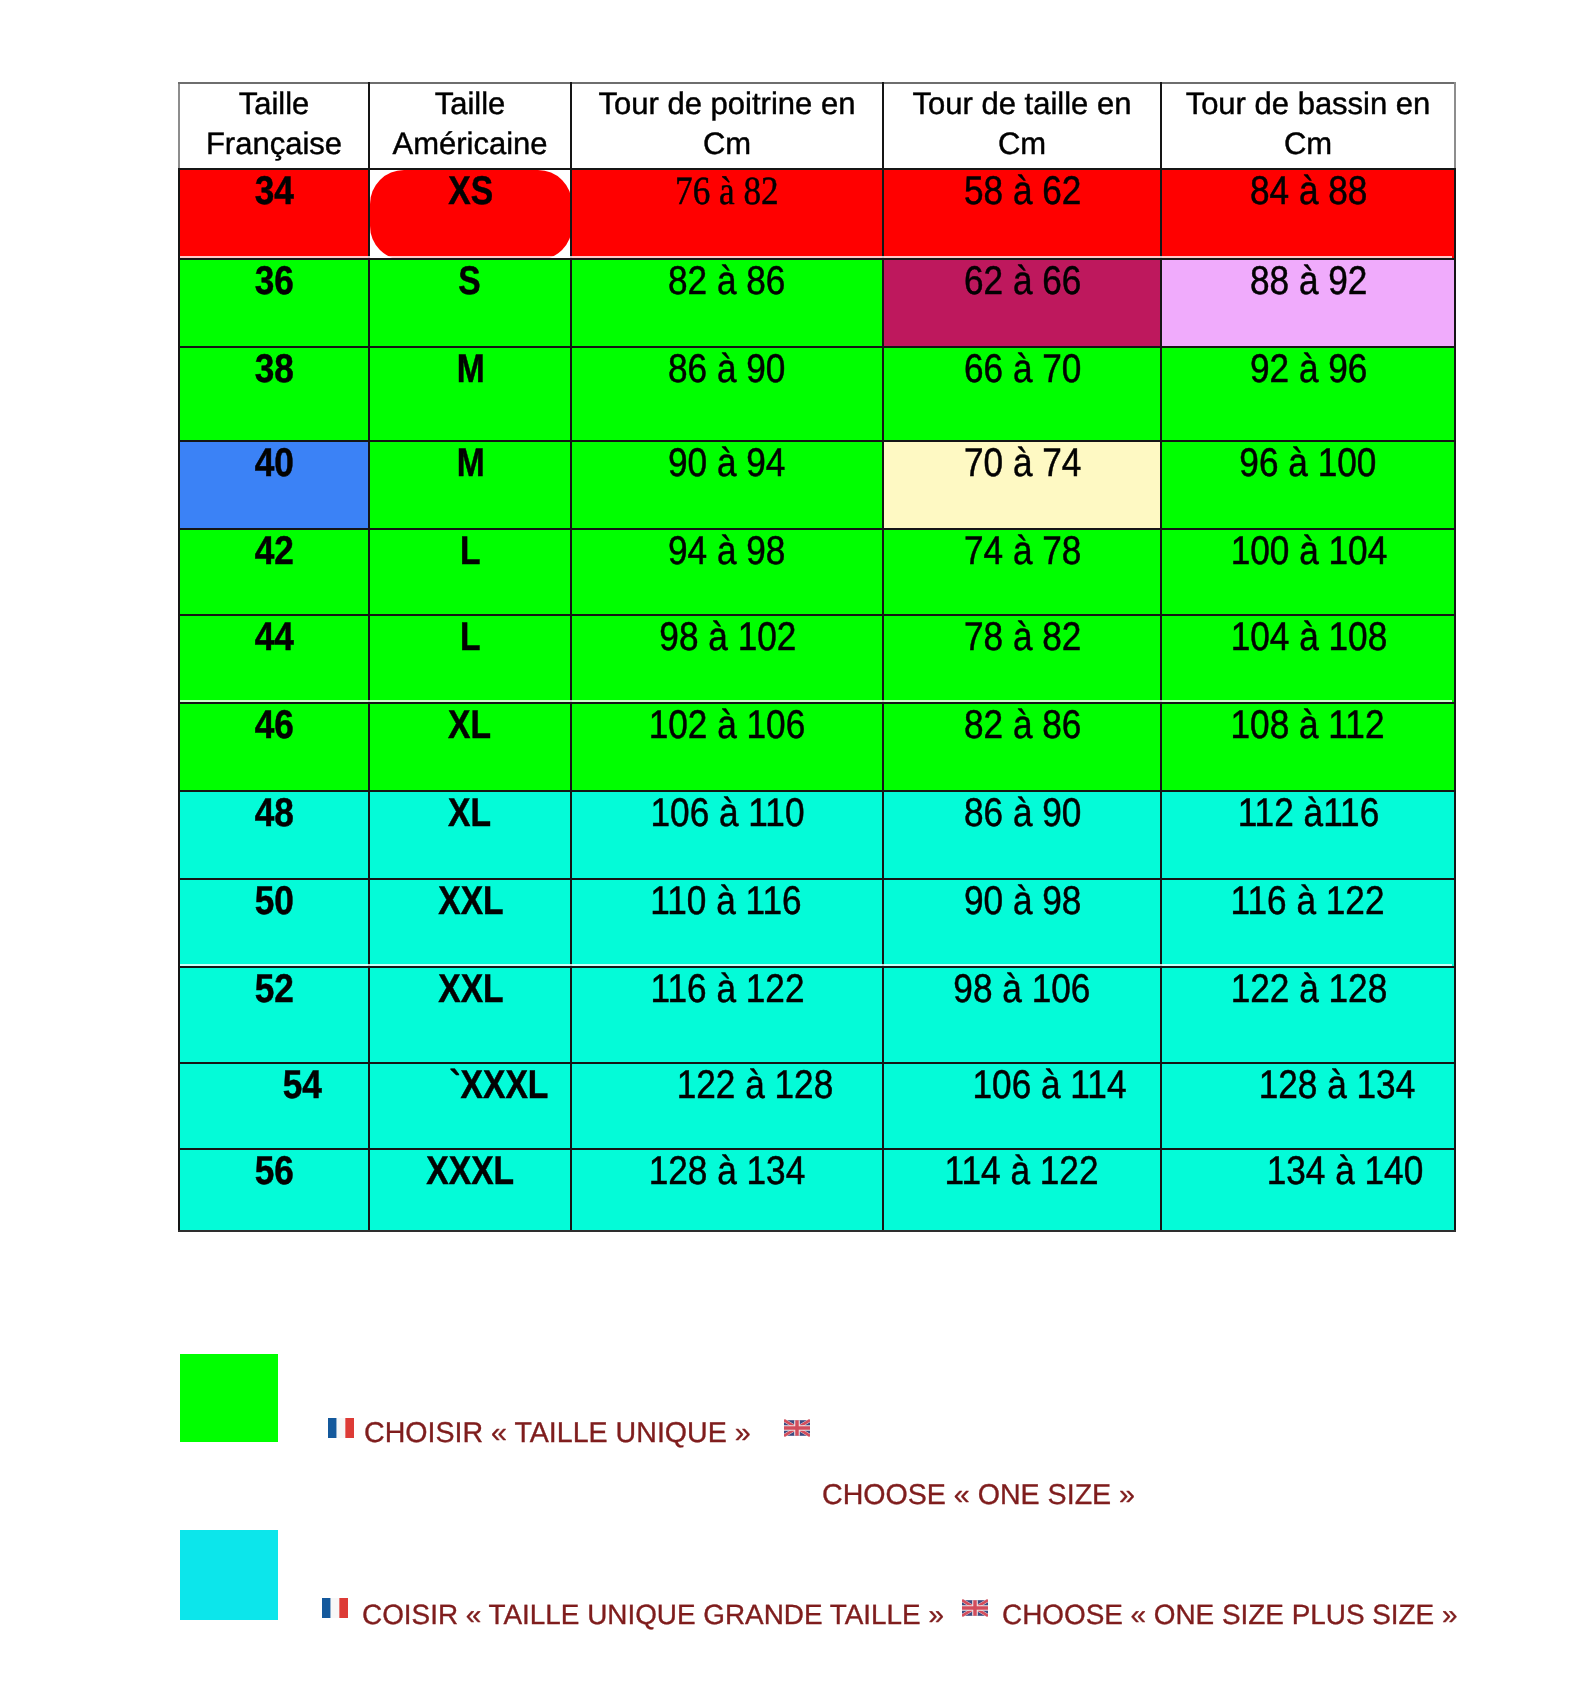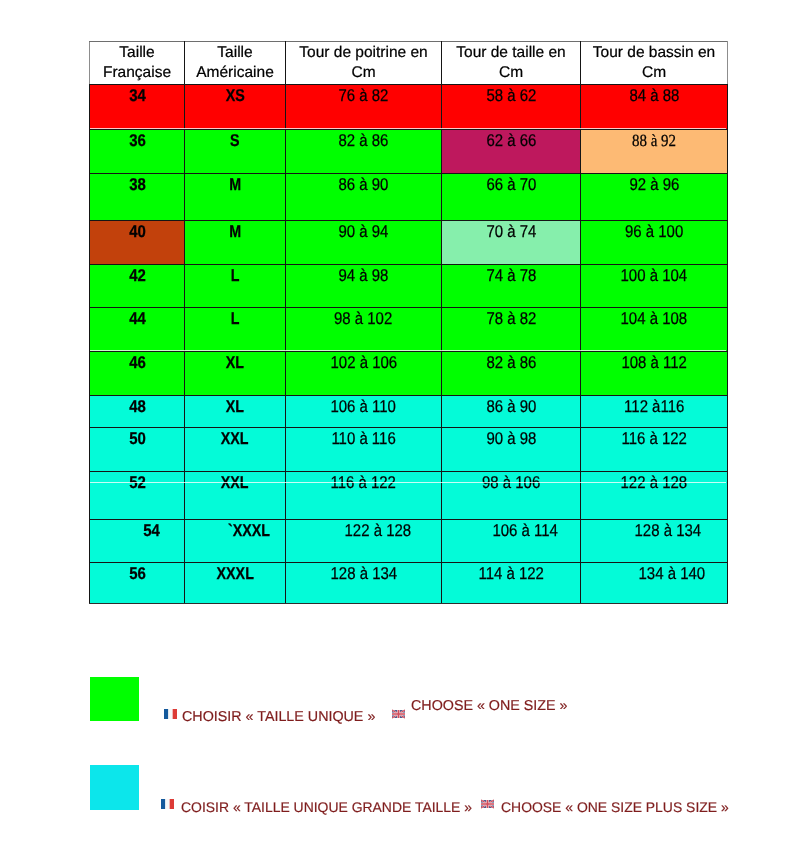--- a/index.html
+++ b/index.html
@@ -13,33 +13,33 @@
   #size-table tr:first-child td:first-child{border-left-color:#8d8d8d;}
   #size-table tr:first-child td:last-child{border-right-color:#8d8d8d;}
   #size-table tr:first-child td{border-top-color:#6e6e6e;}
   #size-table tr:last-child td{border-bottom-color:#2e2e2e;}
   #size-table col.c1{width:95px;}
   #size-table col.c2{width:101px;}
   #size-table col.c3{width:156px;}
   #size-table col.c4{width:139px;}
   #size-table col.c5{width:147px;}
   #size-table td.hdr-cell{background:#ffffff;font-size:15.5px;line-height:19.8px;color:#000000;padding-top:1px;box-sizing:border-box;-webkit-text-stroke:0.22px currentColor;}
-  #size-table td.data-cell{font-size:17px;line-height:18px;color:#020202;padding-top:2px;box-sizing:border-box;}
+  #size-table td.data-cell{font-size:20px;line-height:18px;color:#020202;padding-top:2px;box-sizing:border-box;}
   #size-table td.data-cell > span{display:inline-block;transform:scaleX(0.88);transform-origin:center;-webkit-text-stroke:0.25px currentColor;}
   #size-table td.us > span{transform:scaleX(0.84);}
   .b{font-weight:bold;}
   #size-table tr:nth-child(1) td{height:43px;}
   #size-table tr:nth-child(2) td{height:45px;}
   #size-table tr:nth-child(3) td{height:44px;}
   #size-table tr:nth-child(4) td{height:47px;}
   #size-table tr:nth-child(5) td{height:44px;}
   #size-table tr:nth-child(6) td{height:43px;}
   #size-table tr:nth-child(7) td{height:44px;}
   #size-table tr:nth-child(8) td{height:44px;}
-  #size-table tr:nth-child(9) td{height:32px;}
+  #size-table tr:nth-child(9) td{height:44px;}
   #size-table tr:nth-child(10) td{height:44px;}
   #size-table tr:nth-child(11) td{height:48px;}
   #size-table tr:nth-child(12) td{height:43px;padding-left:28px;}
   #size-table tr:nth-child(13) td{height:41px;}
 
   
   .seam{position:absolute;left:90px;width:636px;height:1px;background:rgba(255,255,255,0.78);}
   .legend-row{position:absolute;left:0;top:0;width:794px;height:846px;pointer-events:none;}
   .legend-row > *{pointer-events:auto;}
   .swatch{position:absolute;left:0;top:0;width:49px;height:44px;}
@@ -68,44 +68,44 @@
 Américaine</td>
           <td class="hdr-cell">Tour de poitrine en
 Cm</td>
           <td class="hdr-cell">Tour de taille en
 Cm</td>
           <td class="hdr-cell">Tour de bassin en
 Cm</td>
         </tr>
         <tr>
           <td class="data-cell b" style="background: rgb(255, 0, 0);"><span>34</span></td>
-          <td class="data-cell b us" style="background: rgb(255, 0, 0);"><span>XS</span></td>
-          <td class="data-cell" style="background: rgb(255, 0, 0);"><span>76 à 82</span></td>
+          <td class="data-cell b us" style="background: rgb(255, 0, 0); border-radius: 17px;"><span>XS</span></td>
+          <td class="data-cell" style="background: rgb(255, 0, 0); font-family: Liberation Serif, serif;"><span>76 à 82</span></td>
           <td class="data-cell" style="background: rgb(255, 0, 0);"><span>58 à 62</span></td>
           <td class="data-cell" style="background: rgb(255, 0, 0);"><span>84 à 88</span></td>
         </tr>
         <tr>
           <td class="data-cell b" style="background: rgb(0, 255, 0);"><span>36</span></td>
           <td class="data-cell b us" style="background: rgb(0, 255, 0);"><span>S</span></td>
           <td class="data-cell" style="background: rgb(0, 255, 0);"><span>82 à 86</span></td>
           <td class="data-cell" style="background: #be185d;"><span>62 à 66</span></td>
-          <td class="data-cell" style="background: #fdba74; font-family: Liberation Serif, serif;"><span>88 à 92</span></td>
+          <td class="data-cell" style="background: #f0abfc;"><span>88 à 92</span></td>
         </tr>
         <tr>
           <td class="data-cell b" style="background: rgb(0, 255, 0);"><span>38</span></td>
           <td class="data-cell b us" style="background: rgb(0, 255, 0);"><span>M</span></td>
           <td class="data-cell" style="background: rgb(0, 255, 0);"><span>86 à 90</span></td>
           <td class="data-cell" style="background: rgb(0, 255, 0);"><span>66 à 70</span></td>
           <td class="data-cell" style="background: rgb(0, 255, 0); margin-top: 12px;"><span>92 à 96</span></td>
         </tr>
         <tr>
-          <td class="data-cell b" style="background: #c2410c;"><span>40</span></td>
+          <td class="data-cell b" style="background: #3b82f6;"><span>40</span></td>
           <td class="data-cell b us" style="background: rgb(0, 255, 0);"><span>M</span></td>
           <td class="data-cell" style="background: rgb(0, 255, 0);"><span>90 à 94</span></td>
-          <td class="data-cell" style="background: #86efac;"><span>70 à 74</span></td>
+          <td class="data-cell" style="background: #fef9c3;"><span>70 à 74</span></td>
           <td class="data-cell" style="background: rgb(0, 255, 0);"><span>96 à 100</span></td>
         </tr>
         <tr>
           <td class="data-cell b" style="background: rgb(0, 255, 0); margin-left: 20px;"><span>42</span></td>
           <td class="data-cell b us" style="background: rgb(0, 255, 0);"><span>L</span></td>
           <td class="data-cell" style="background: rgb(0, 255, 0);"><span>94 à 98</span></td>
           <td class="data-cell" style="background: rgb(0, 255, 0);"><span>74 à 78</span></td>
           <td class="data-cell" style="background: rgb(0, 255, 0);"><span>100 à 104</span></td>
         </tr>
         <tr>
@@ -175,21 +175,21 @@
         <div class="legend-txt" style="left: 182px; top: 710px; font-size: 14.3px;">CHOISIR « TAILLE UNIQUE »</div>
         <div class="flagbox" style="left: 392px; top: 709px;">
           <svg class="flag gbflag" viewBox="0 0 60 36" width="13" height="10">
             <rect width="60" height="36" fill="#3c4a80"></rect>
             <path d="M0 0 L60 36 M60 0 L0 36" stroke="#f0e6e8" stroke-width="8"></path>
             <path d="M0 0 L60 36 M60 0 L0 36" stroke="#d24d5c" stroke-width="6"></path>
             <path d="M30 0 V36 M0 18 H60" stroke="#f0e6e8" stroke-width="13"></path>
             <path d="M30 0 V36 M0 18 H60" stroke="#d24d5c" stroke-width="8"></path>
           </svg>
         </div>
-        <div class="legend-txt" style="left: 411px; top: 699px; font-size: 14.3px;">CHOOSE « ONE SIZE »</div>
+        <div class="legend-txt" style="left: 411px; top: 741px; font-size: 14.3px;">CHOOSE « ONE SIZE »</div>
       </div>
       <div class="legend-row" style="left: 0px; top: 0px; width: 694px; height: 846px;">
         <div class="swatch" style="background: rgb(12, 230, 235); left: 90px; top: 765px; height: 45px;"></div>
         <div class="flagbox" style="left: 161px; top: 799px;">
           <svg class="flag" viewBox="0 0 39 30" width="13" height="10">
             <rect x="0" y="0" width="13" height="30" fill="#14599c"></rect>
             <rect x="13" y="0" width="13" height="30" fill="#f7f7f7"></rect>
             <rect x="26" y="0" width="13" height="30" fill="#dd3b36"></rect>
           </svg>
         </div>

